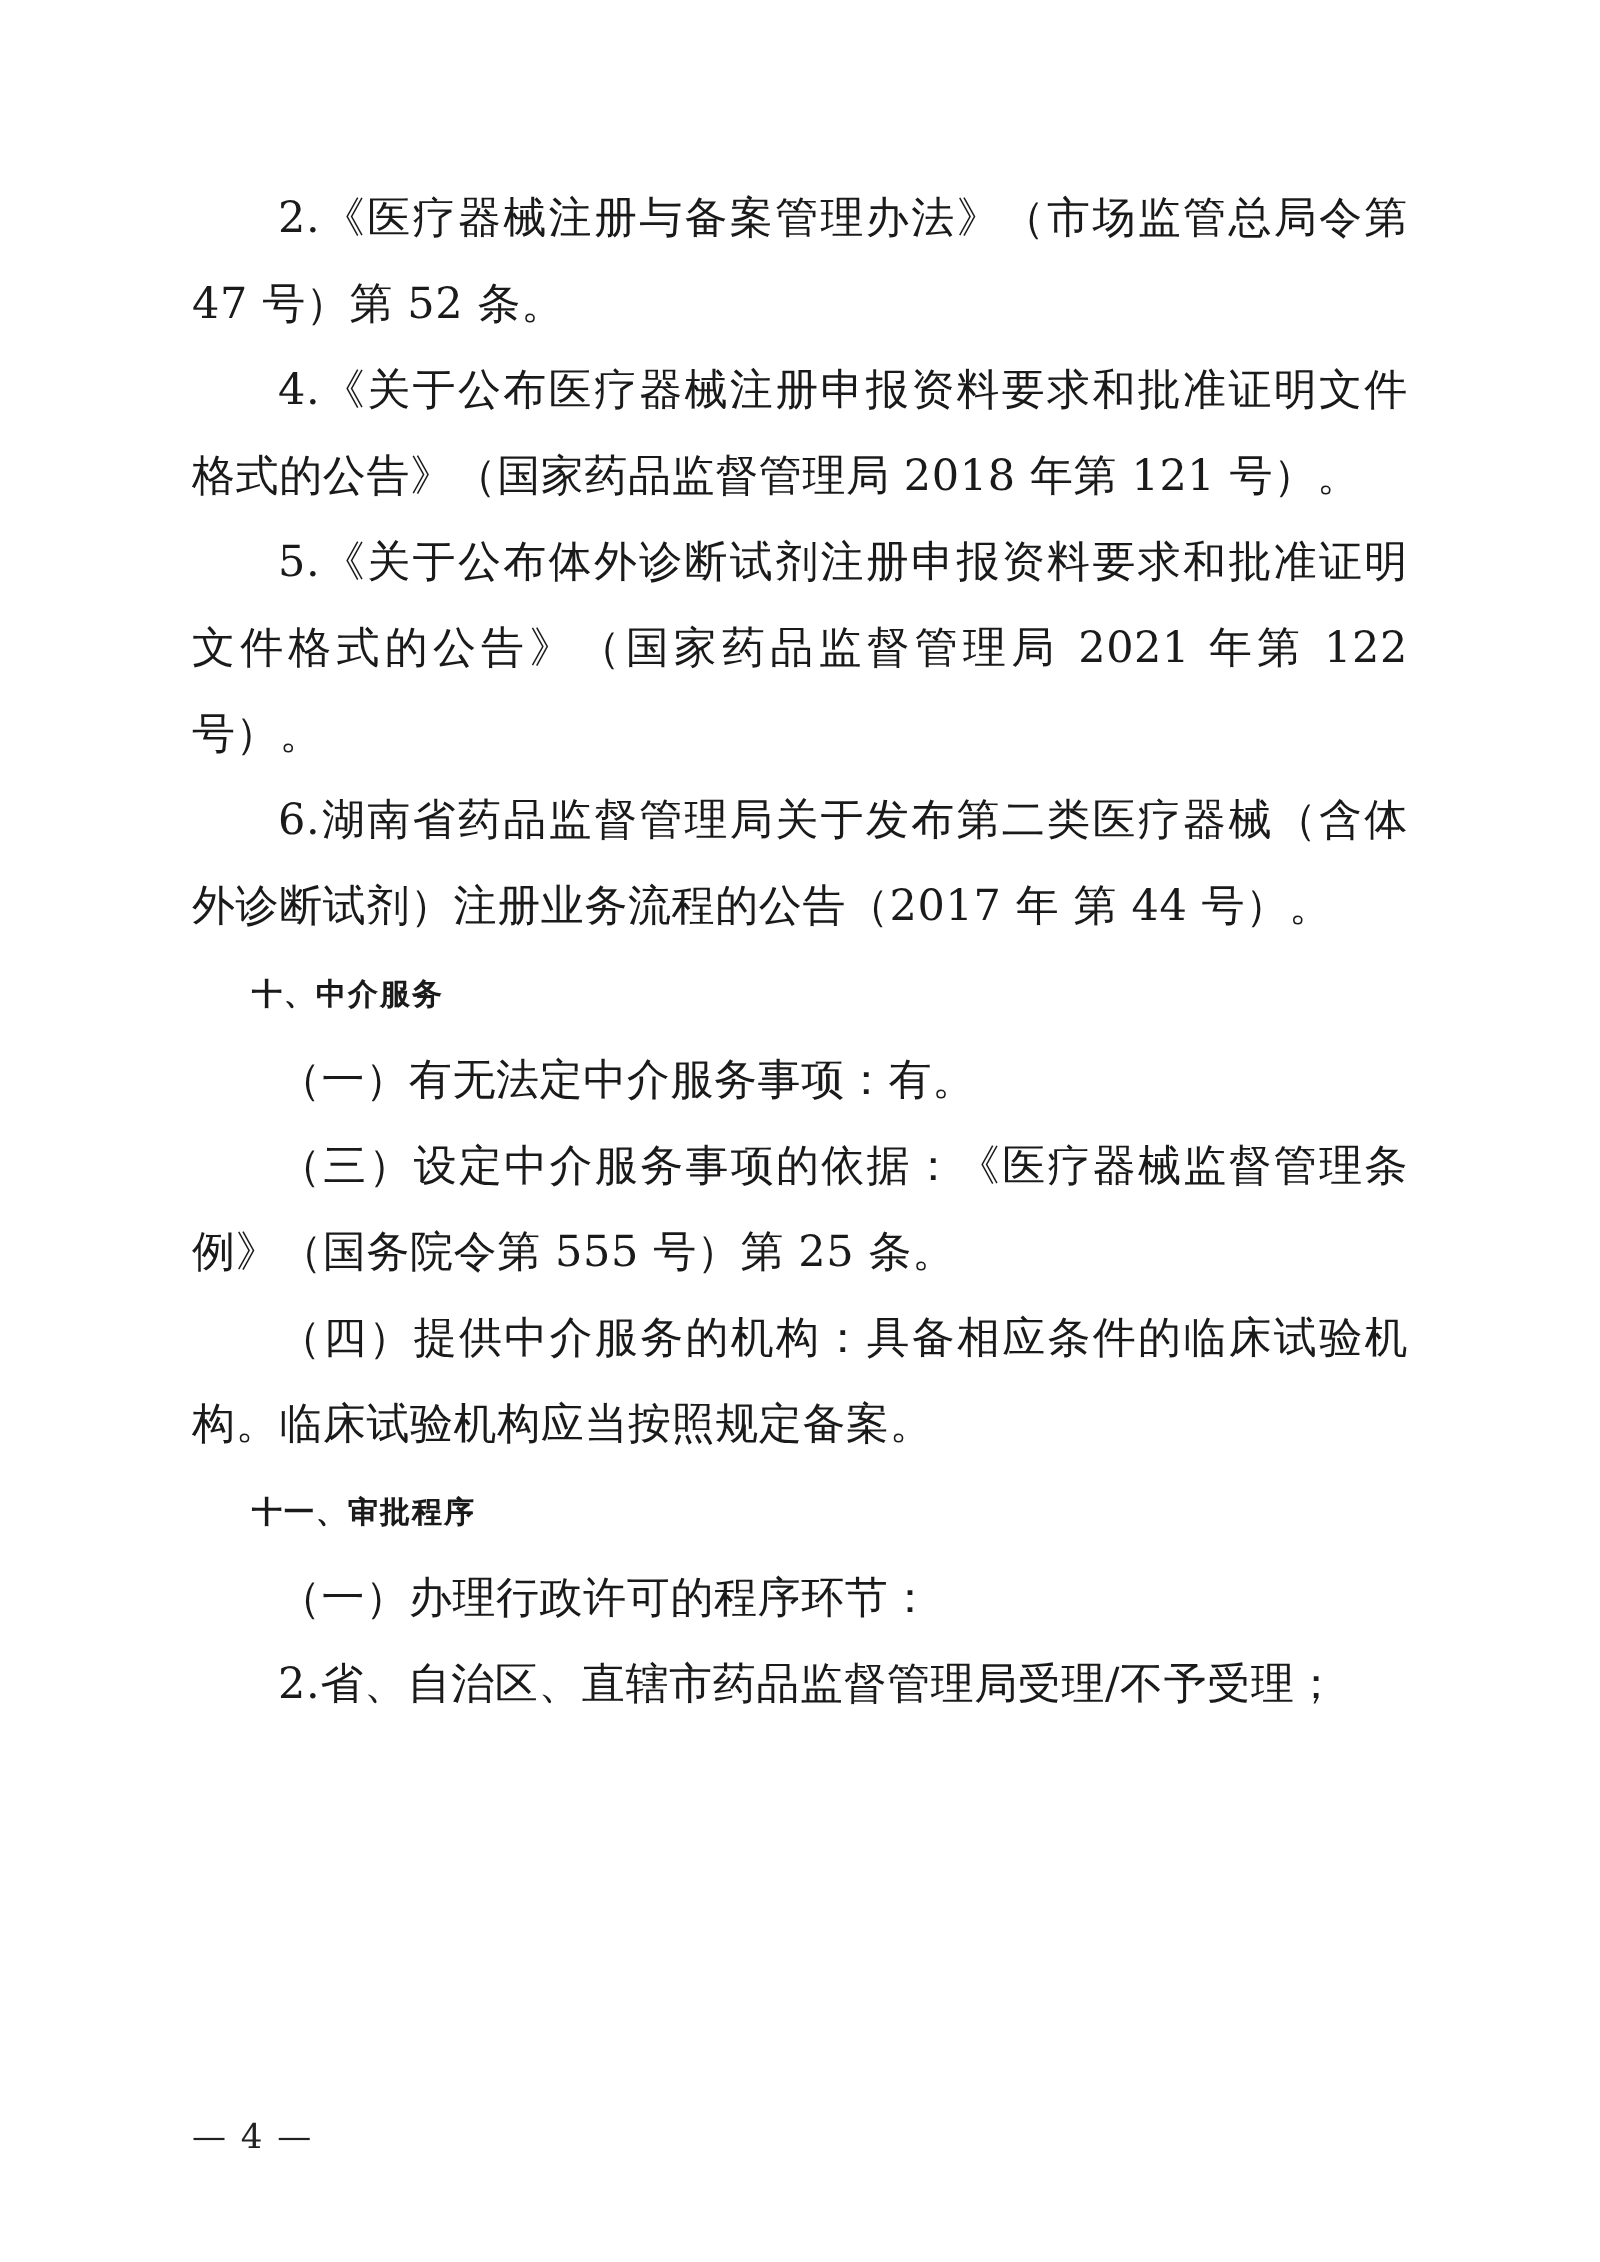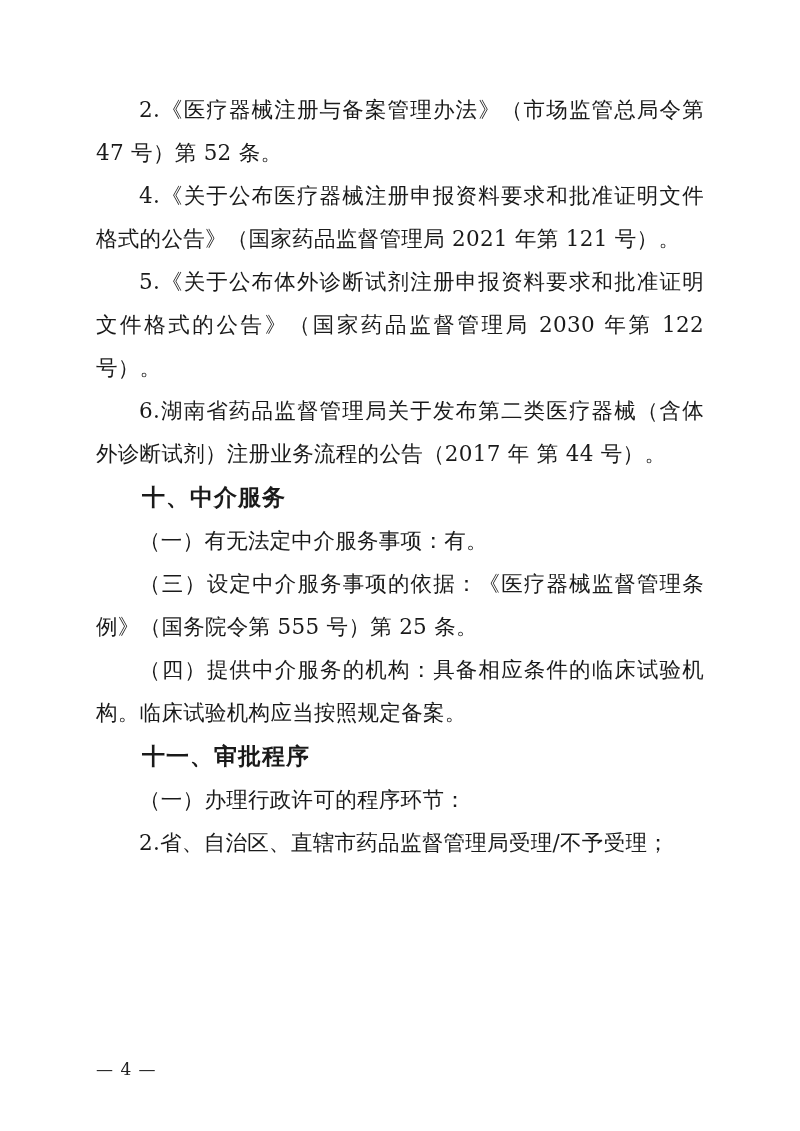--- a/index.html
+++ b/index.html
@@ -31,42 +31,42 @@
   }
   p {
     margin: 0;
   }
   .indent {
     text-indent: 2em;
   }
   .heading {
     font-family: "DejaVu Sans", "Liberation Sans", sans-serif;
     font-weight: bold;
-    font-size: 23px;
+    font-size: 15px;
     line-height: 44px;
     text-indent: 2em;
     letter-spacing: 1px;
   }
   .footer {
     position: absolute;
     left: 96px;
     bottom: 52px;
     font-size: 17px;
     letter-spacing: 1px;
     color: #222;
   }
 </style>
 </head>
 <body>
 
 <div class="page">
   <div class="body-text">
     <p class="indent">2.《医疗器械注册与备案管理办法》（市场监管总局令第 47 号）第 52 条。</p>
-    <p class="indent">4.《关于公布医疗器械注册申报资料要求和批准证明文件格式的公告》（国家药品监督管理局 2021 年第 121 号）。</p>
-    <p class="indent">5.《关于公布体外诊断试剂注册申报资料要求和批准证明文件格式的公告》（国家药品监督管理局 2030 年第 122 号）。</p>
+    <p class="indent">4.《关于公布医疗器械注册申报资料要求和批准证明文件格式的公告》（国家药品监督管理局 2018 年第 121 号）。</p>
+    <p class="indent">5.《关于公布体外诊断试剂注册申报资料要求和批准证明文件格式的公告》（国家药品监督管理局 2021 年第 122 号）。</p>
     <p class="indent">6.湖南省药品监督管理局关于发布第二类医疗器械（含体外诊断试剂）注册业务流程的公告（2017 年 第 44 号）。</p>
     <p class="heading">十、中介服务</p>
     <p class="indent">（一）有无法定中介服务事项：有。</p>
     <p class="indent">（三）设定中介服务事项的依据：《医疗器械监督管理条例》（国务院令第 555 号）第 25 条。</p>
     <p class="indent">（四）提供中介服务的机构：具备相应条件的临床试验机构。临床试验机构应当按照规定备案。</p>
     <p class="heading">十一、审批程序</p>
     <p class="indent">（一）办理行政许可的程序环节：</p>
     <p class="indent">2.省、自治区、直辖市药品监督管理局受理/不予受理；</p>
   </div>
   <div class="footer">— 4 —</div>

